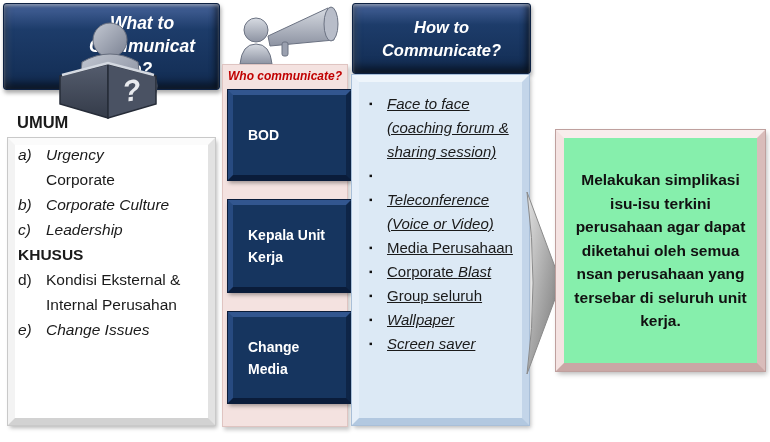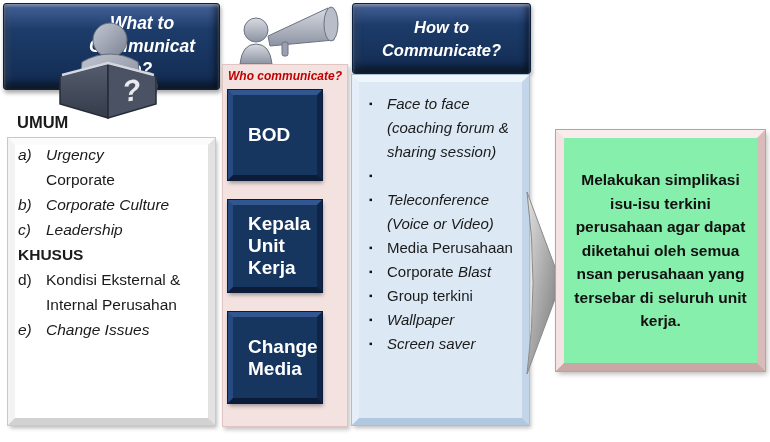--- a/index.html
+++ b/index.html
@@ -18,26 +18,26 @@
                inset 4px 0 6px rgba(255,255,255,.12),
                inset -4px 0 6px rgba(0,0,0,.35),
                1px 3px 4px rgba(0,0,0,.35);
     border-radius:3px;color:#fff;
   }
   .hdr-left{position:absolute;left:3px;top:3px;width:215px;height:85px;display:flex;align-items:center;}
   .hdr-left .t{margin-left:82px;width:112px;text-align:center;font-size:17.5px;font-weight:bold;font-style:italic;line-height:23px;overflow-wrap:anywhere;}
   .hdr-how{position:absolute;left:352px;top:3px;width:177px;height:69px;display:flex;align-items:center;justify-content:center;}
   .hdr-how .t{width:142px;text-align:center;font-size:16.5px;font-weight:bold;font-style:italic;line-height:23px;}
   .navy-btn{
-    position:absolute;left:228px;width:94px;
+    position:absolute;left:228px;width:123px;
     background:#16355f;
     border-top:5px solid #32568f;border-left:5px solid #274a80;
     border-right:5px solid #0e2547;border-bottom:5px solid #0a1c3a;
     box-shadow:0 0 0 1px #0a1c3a,1px 3px 4px rgba(0,0,0,.35);
-    color:#fff;font-weight:bold;font-size:19px;line-height:22px;
+    color:#fff;font-weight:bold;font-size:14px;line-height:22px;
     display:flex;align-items:center;box-sizing:border-box;padding-left:15px;
   }
   
   .white-panel{
     position:absolute;left:8px;top:138px;width:207px;height:287px;box-sizing:border-box;
     background:#ffffff;
     border-top:7px solid #fbfbfb;border-left:7px solid #f3f3f3;
     border-right:7px solid #e2e2e2;border-bottom:7px solid #d2d2d2;
     box-shadow:0 0 0 1px #c9c9c9,2px 3px 4px rgba(0,0,0,.28);
   }
@@ -70,21 +70,21 @@
   .lrow .mk{width:28px;flex:0 0 28px;}
   .lrow .tx{width:152px;}
   .lrow .tx.narrow{width:140px;}
   .it{font-style:italic;}
   .khusus{font-weight:bold;}
   
   .who-label{position:absolute;left:0;top:4px;width:124px;text-align:center;font-size:12px;font-weight:bold;font-style:italic;color:#C00000;}
   
   .brow{display:flex;font-size:15px;line-height:24px;}
   .brow .sq{flex:0 0 18px;padding-left:2px;font-size:10px;line-height:24px;color:#111;}
-  .brow .tx{width:132px;}
+  .brow .tx{width:132px;text-decoration:underline;}
   
   .icon-abs{position:absolute;}
 </style>
 </head>
 <body>
 
 <div class="stage">
 
   <div class="navy hdr-left">
     <div class="t">What to Communicate?</div>
@@ -185,21 +185,21 @@
     <div class="brow">
       <span class="sq">▪</span>
       <span class="tx">Media Perusahaan</span>
     </div>
     <div class="brow">
       <span class="sq">▪</span>
       <span class="tx"><span>Corporate </span><span class="it">Blast</span></span>
     </div>
     <div class="brow">
       <span class="sq">▪</span>
-      <span class="tx">Group terkini</span>
+      <span class="tx">Group seluruh</span>
     </div>
     <div class="brow">
       <span class="sq">▪</span>
       <span class="tx it">Wallpaper</span>
     </div>
     <div class="brow">
       <span class="sq">▪</span>
       <span class="tx it">Screen saver</span>
     </div>
   </div>

